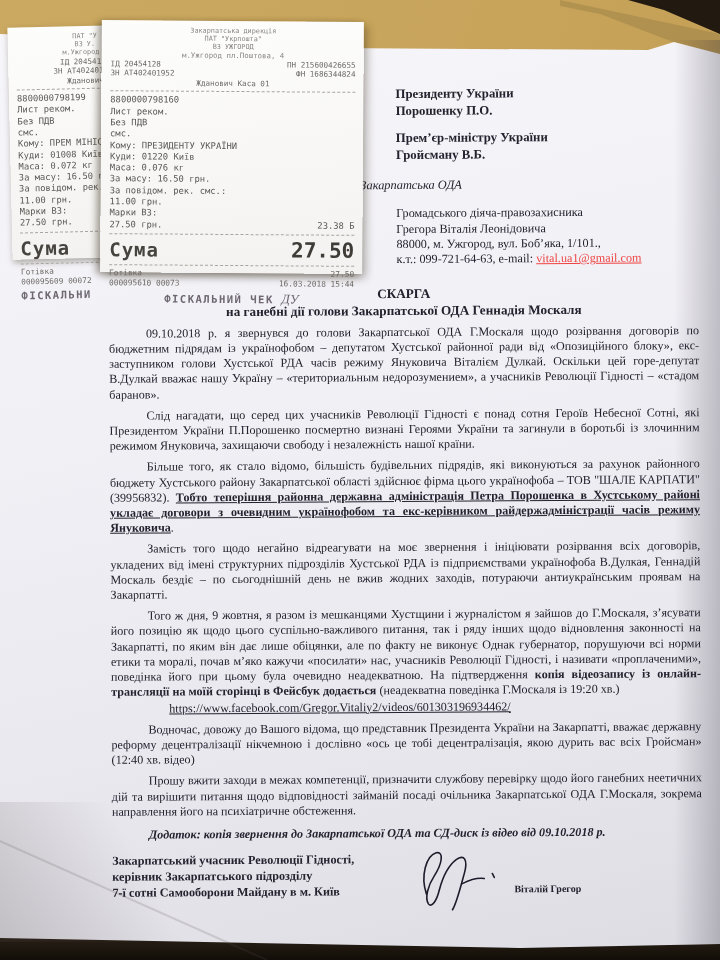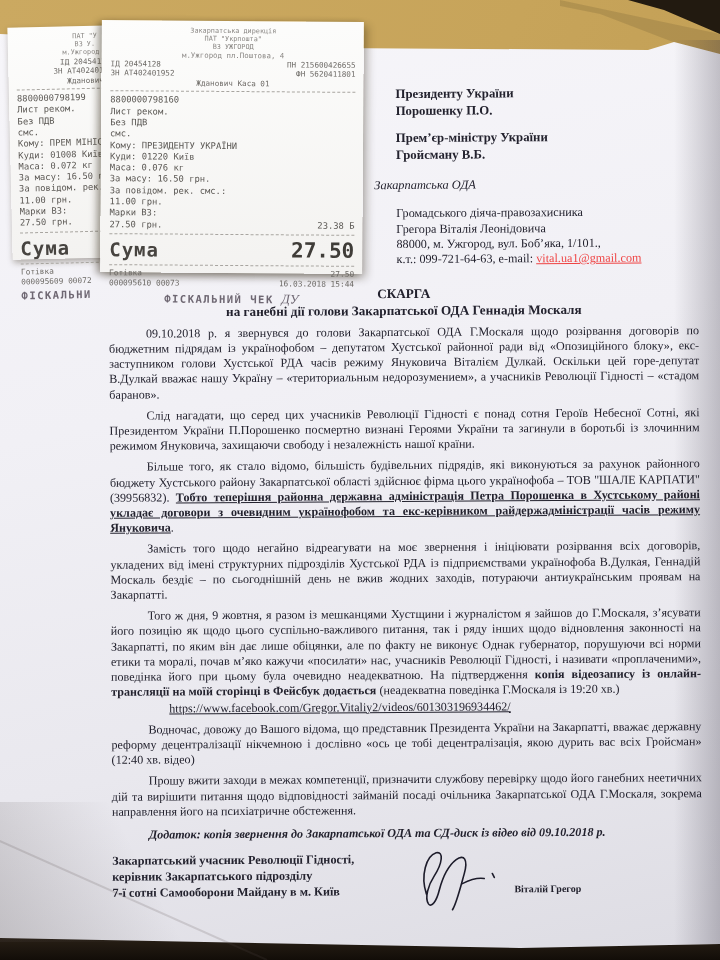--- a/index.html
+++ b/index.html
@@ -45,21 +45,21 @@
   .r-sumval{font-size:21px;font-weight:bold;color:#3f3c38;}
   .r-foot{font-size:7.8px;line-height:10px;color:#6d6a66;}
   .r-fiscal{font-size:10.5px;font-weight:bold;letter-spacing:1.5px;color:#6e6772;margin-top:2px;white-space:nowrap;}
   .r-fiscal .du{font-family:"Liberation Serif",serif;font-style:italic;font-weight:normal;font-size:13px;letter-spacing:0;}
   
   .letter{position:absolute;left:110px;top:86px;width:590px;z-index:3;
     color:#23222e;transform:rotate(-.35deg);font-size:12.1px;line-height:15.2px;}
   .addr{margin-left:288px;font-weight:bold;font-size:12.8px;line-height:16.5px;}
   .addr-gap{height:11px;}
   .cc{margin-left:196px;margin-top:15px;font-style:italic;font-size:12.4px;}
-  .cc .cc-val{margin-left:14px;}
+  .cc .cc-val{margin-left:0;}
   .from{margin-left:288px;margin-top:13px;font-size:12.2px;line-height:15.4px;}
   .email{text-decoration:underline;color:#ef4444;}
   .date{position:absolute;left:46px;top:170px;font-size:12.4px;}
   .title{text-align:center;margin-top:17px;font-weight:bold;font-size:13.2px;line-height:17px;}
   p.body{margin:6px 0 0 0;text-align:justify;text-indent:37px;}
   .em-ul{font-weight:bold;text-decoration:underline;}
   .b{font-weight:bold;}
   .link-line{margin:1px 0 0 58px;}
   .link{color:#23222e;text-decoration:underline;}
   .attach{margin:8px 0 0 0;text-indent:37px;font-style:italic;font-weight:bold;text-align:justify;}
@@ -112,21 +112,21 @@
   <div class="r-head">Закарпатська дирекція</div>
   <div class="r-head">ПАТ "Укрпошта"</div>
   <div class="r-head">ВЗ УЖГОРОД</div>
   <div class="r-head" style="font-size:7.4px">м.Ужгород пл.Поштова, 4</div>
   <div class="r-reg-row">
     <span>ІД 20454128</span>
     <span>ПН 215600426655</span>
   </div>
   <div class="r-reg-row">
     <span>ЗН АТ402401952</span>
-    <span>ФН 5620411801</span>
+    <span>ФН 1686344824</span>
   </div>
   <div class="r-reg" style="text-align:center">Жданович Каса 01</div>
   <div class="r-dash"></div>
   <div class="r-line">8800000798160</div>
   <div class="r-line">Лист реком.</div>
   <div class="r-line">Без ПДВ</div>
   <div class="r-line">смс.</div>
   <div class="r-line">Кому: ПРЕЗИДЕНТУ УКРАЇНИ</div>
   <div class="r-line">Куди: 01220 Київ</div>
   <div class="r-line">Маса: 0.076 кг</div>

